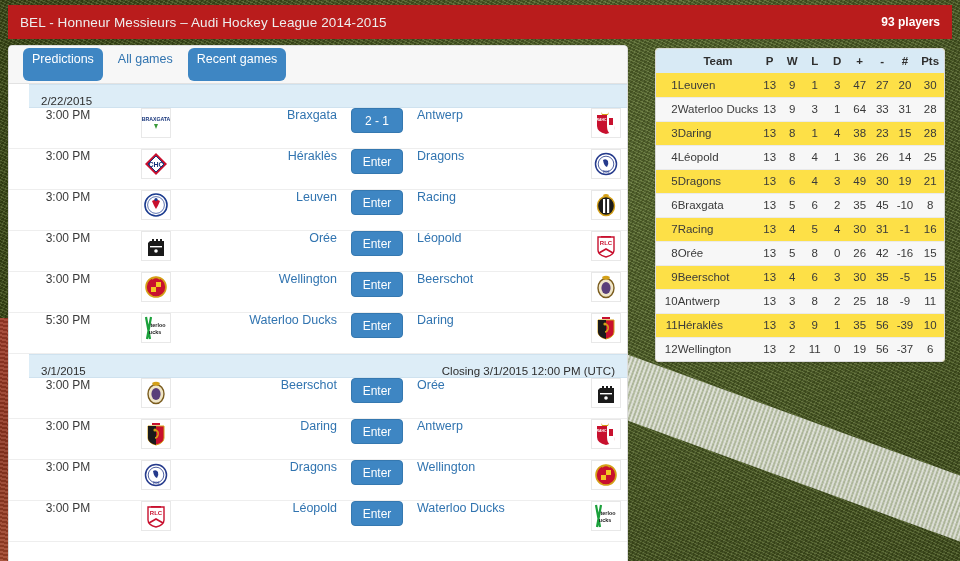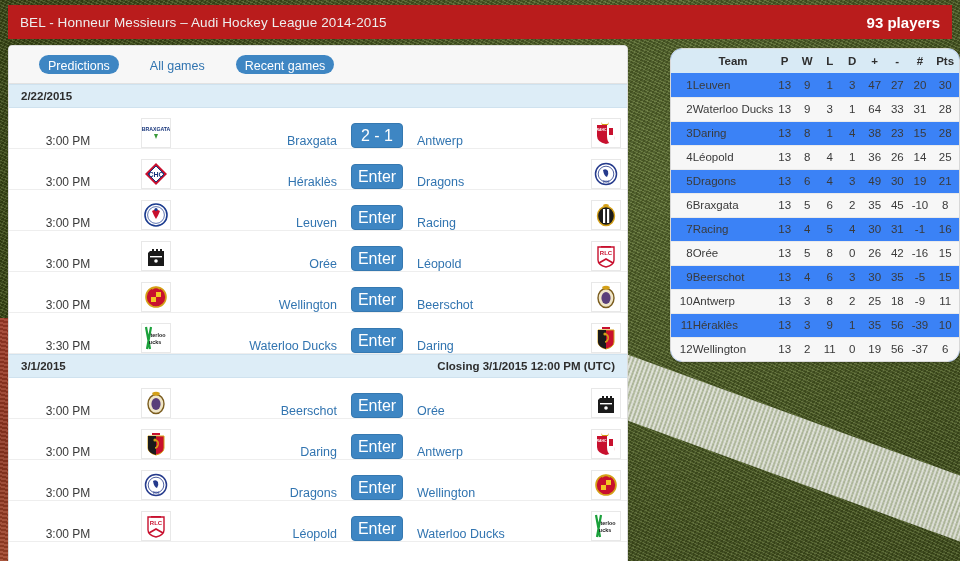--- a/index.html
+++ b/index.html
@@ -57,21 +57,21 @@
     background: #b91c1c;
     color: #ffffff;
     display: flex;
     align-items: center;
     justify-content: space-between;
     padding: 17px 12px;
     z-index: 5;
     font-size: 13.5px;
   }
   #topbar .title { font-weight: 400; letter-spacing: .1px; color: #eeeeee; }
-  #topbar .players { font-weight: bold; font-size: 15px; color: #ffffff; }
+  #topbar .players { font-weight: bold; font-size: 12px; color: #ffffff; }
 
   
   #games-panel {
     position: absolute;
     left: 8px; top: 45px;
     width: 620px; height: 520px;
     background: #ffffff;
     border: 1px solid #dddddd;
     border-radius: 4px;
     z-index: 4;
@@ -82,53 +82,53 @@
     height: 38px;
     background: #f7f7f7;
     border-bottom: 1px solid #e2e2e2;
     display: flex;
     align-items: center;
     padding-left: 14px;
     gap: 6px;
   }
   .tab {
     font-size: 12.5px;
-    padding: 5px 9px 1px;
-    border-radius: 11px;
+    padding: 5px 9px 16px;
+    border-radius: 6px;
     color: #3174b0;
     cursor: pointer;
     white-space: nowrap;
     line-height: 1;
-    margin-left: 16px;
   }
   .tab.active {
     background: #3e86c3;
     color: #ffffff;
   }
 
   
   .date-band {
     height: 24px;
     background: #ddedf7;
     border-top: 1px solid #cfe2ef;
     border-bottom: 1px solid #cfe2ef;
     display: flex;
-    align-items: center;
+    align-items: flex-end;
     justify-content: space-between;
     padding: 0 12px;
     font-size: 11.5px;
-    font-weight: bold;
+    font-weight: normal;
     color: #2d2d2d;
+    margin-left: 20px;
   }
 
   
   .game-row {
     height: 41px;
     display: flex;
-    align-items: flex-end;
+    align-items: flex-start;
     border-bottom: 1px solid #eeeeee;
     background: #ffffff;
     font-size: 12.5px;
   }
   .g-time {
     width: 118px;
     text-align: center;
     color: #3a3a3a;
     font-size: 12px;
   }
@@ -152,21 +152,21 @@
     padding-left: 14px;
     color: #3174b0;
   }
   .g-btn {
     width: 52px;
     height: 25px;
     background: #3e86c3;
     color: #ffffff;
     border: 1px solid #3578b0;
     border-radius: 4px;
-    font-size: 16px;
+    font-size: 12px;
     font-family: "Liberation Sans", sans-serif;
     display: flex;
     align-items: center;
     justify-content: center;
     cursor: pointer;
     flex: 0 0 auto;
   }
 
   
   .crest {
@@ -178,27 +178,26 @@
     justify-content: center;
     overflow: hidden;
   }
   .crest svg { display: block; }
 
   
   #standings-panel {
     position: absolute;
     left: 655px; top: 48px;
     width: 290px;
-    background: #3b82f6;
+    background: #fde047;
     border: 1px solid #d8d8d8;
-    border-radius: 12px;
+    border-radius: 3px;
     z-index: 4;
     overflow: hidden;
     box-shadow: 0 1px 2px rgba(0,0,0,.18);
-    margin-left: 15px;
   }
   table.standings {
     width: 100%;
     border-collapse: collapse;
     font-size: 11.5px;
   }
   table.standings thead th {
     background: #d8eaf5;
     font-weight: bold;
     color: #2f2f2f;
@@ -372,21 +371,21 @@
             <svg width="28" height="28" viewBox="0 0 28 28">
               <rect width="28" height="28" fill="#fff"></rect>
               <ellipse cx="14" cy="15" rx="8" ry="9.5" fill="#f0e6c8" stroke="#7a5c1e" stroke-width="1.4"></ellipse>
               <ellipse cx="14" cy="15" rx="4.6" ry="6" fill="#5a3f7a"></ellipse>
               <path d="M10 4 q4-2.5 8 0 l-1.4 2.4 h-5.2z" fill="#d4a017"></path>
             </svg>
           </span>
         </div>
       </div>
       <div class="game-row">
-        <div class="g-time">3:30 PM</div>
+        <div class="g-time">5:30 PM</div>
         <div class="g-logo-l">
           <span class="crest">
             <svg width="28" height="28" viewBox="0 0 28 28">
               <rect width="28" height="28" fill="#fff"></rect>
               <path d="M4 3 L8 25 M9 3 L5 25" stroke="#1aa03a" stroke-width="2.2" fill="none"></path>
               <text x="16" y="13" font-size="5.4" font-weight="bold" font-family="Liberation Sans" fill="#1a1a1a" text-anchor="middle">terloo</text>
               <text x="13" y="20" font-size="5.4" font-weight="bold" font-family="Liberation Sans" fill="#1a1a1a" text-anchor="middle">ucks</text>
             </svg>
           </span>
         </div>

